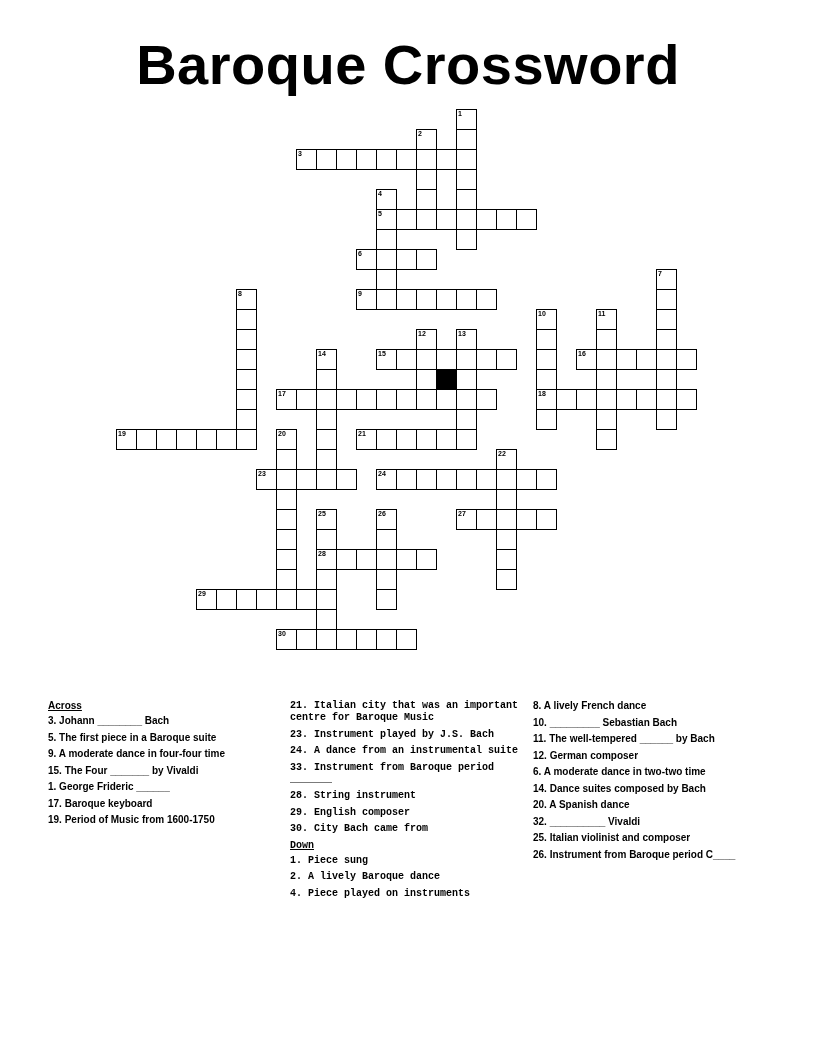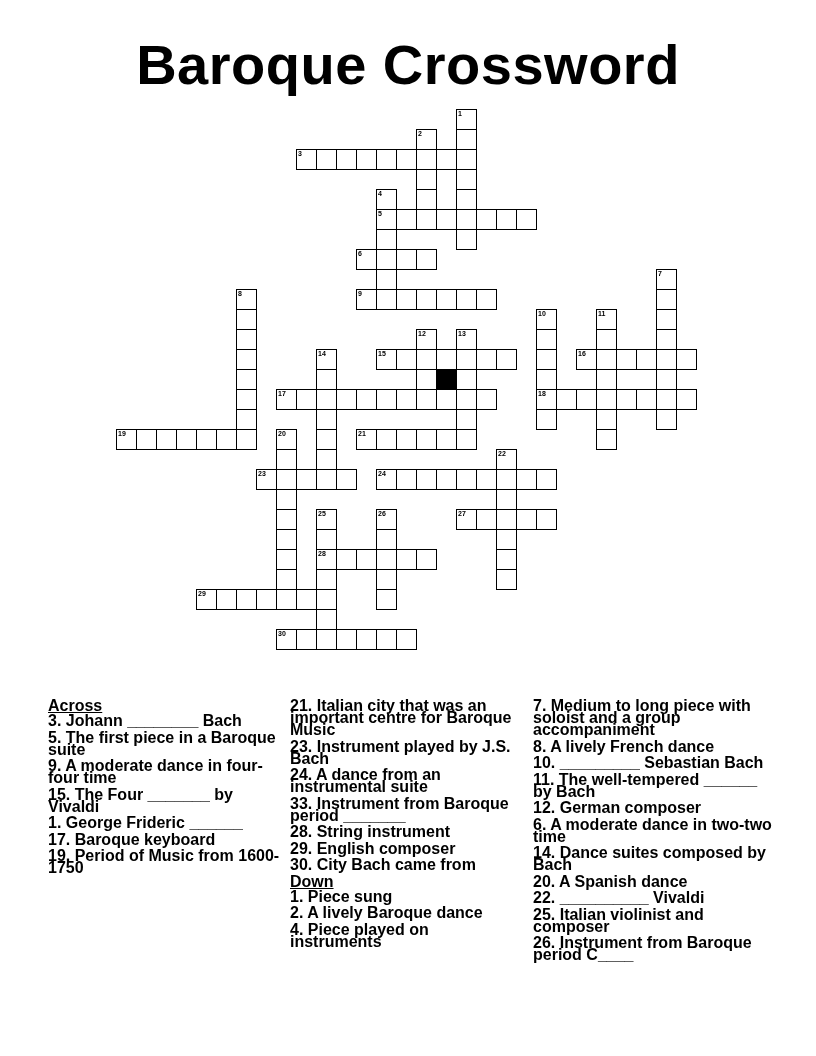--- a/index.html
+++ b/index.html
@@ -2,23 +2,23 @@
 <html><head>
 <meta charset="utf-8">
 <style>
   html, body { margin: 0; padding: 0; background: #ffffff; }
   body { width: 816px; height: 1056px; position: relative; overflow: hidden; font-family: "Liberation Sans", sans-serif; color: #000; }
   .title { position: absolute; left: 0; top: 30px; width: 816px; text-align: center; font-weight: bold; font-size: 56px; line-height: 70px; letter-spacing: 0.5px; }
   .grid { position: absolute; left: 0; top: 0; width: 816px; height: 680px; }
   .cell { position: absolute; width: 20px; height: 20px; box-sizing: border-box; border: 1px solid #000; background: #fff; margin-left: -1px; margin-top: -1px; width: 21px; height: 21px; }
   .cell.black { background: #000; }
   .num { position: absolute; left: 1px; top: 0px; font-size: 7px; line-height: 8px; font-weight: bold; font-family: "Liberation Sans", sans-serif; }
-  .clues { position: absolute; top: 700px; font-weight: bold; font-size: 16px; line-height: 12px; }
+  .clues { position: absolute; top: 700px; font-weight: bold; font-size: 10px; line-height: 12px; }
   .col1 { left: 48px; width: 232px; }
-  .col2 { left: 290px; width: 232px; }
+  .col2 { left: 290px; width: 232px; font-family: Liberation Mono, monospace; }
   .col3 { left: 533px; width: 240px; }
   .heading { text-decoration: underline; margin-bottom: 3px; }
   .clue { margin-bottom: 4.5px; }
 </style>
 </head>
 <body>
 
 <div class="title">Baroque Crossword</div>
 
 <div class="grid" id="grid">
@@ -280,24 +280,23 @@
   <div class="clue">28. String instrument</div>
   <div class="clue">29. English composer</div>
   <div class="clue">30. City Bach came from</div>
   <div class="heading">Down</div>
   <div class="clue">1. Piece sung</div>
   <div class="clue">2. A lively Baroque dance</div>
   <div class="clue">4. Piece played on instruments</div>
 </div>
 
 <div class="clues col3">
-  <div class="clue">7. Medium to long piece with soloist and a group accompaniment</div>
   <div class="clue">8. A lively French dance</div>
   <div class="clue">10. _________ Sebastian Bach</div>
   <div class="clue">11. The well-tempered ______ by Bach</div>
   <div class="clue">12. German composer</div>
   <div class="clue">6. A moderate dance in two-two time</div>
   <div class="clue">14. Dance suites composed by Bach</div>
   <div class="clue">20. A Spanish dance</div>
-  <div class="clue">22. __________ Vivaldi</div>
+  <div class="clue">32. __________ Vivaldi</div>
   <div class="clue">25. Italian violinist and composer</div>
   <div class="clue">26. Instrument from Baroque period C____</div>
 </div>
 
 </body></html>

